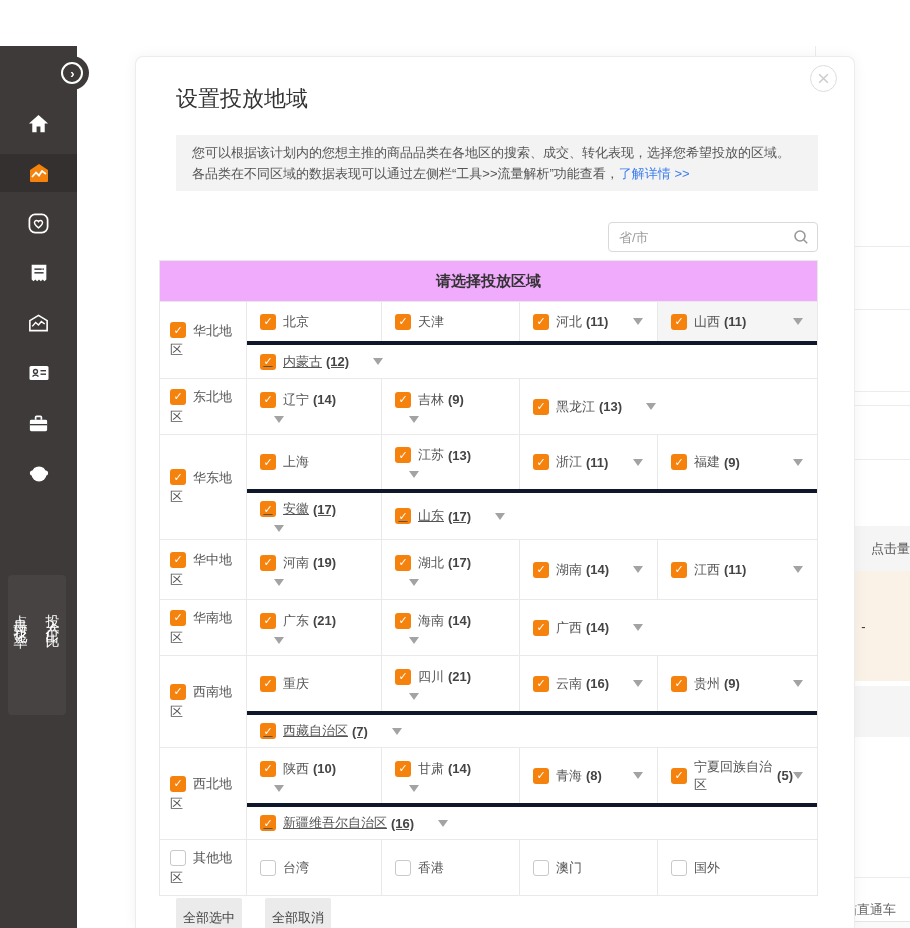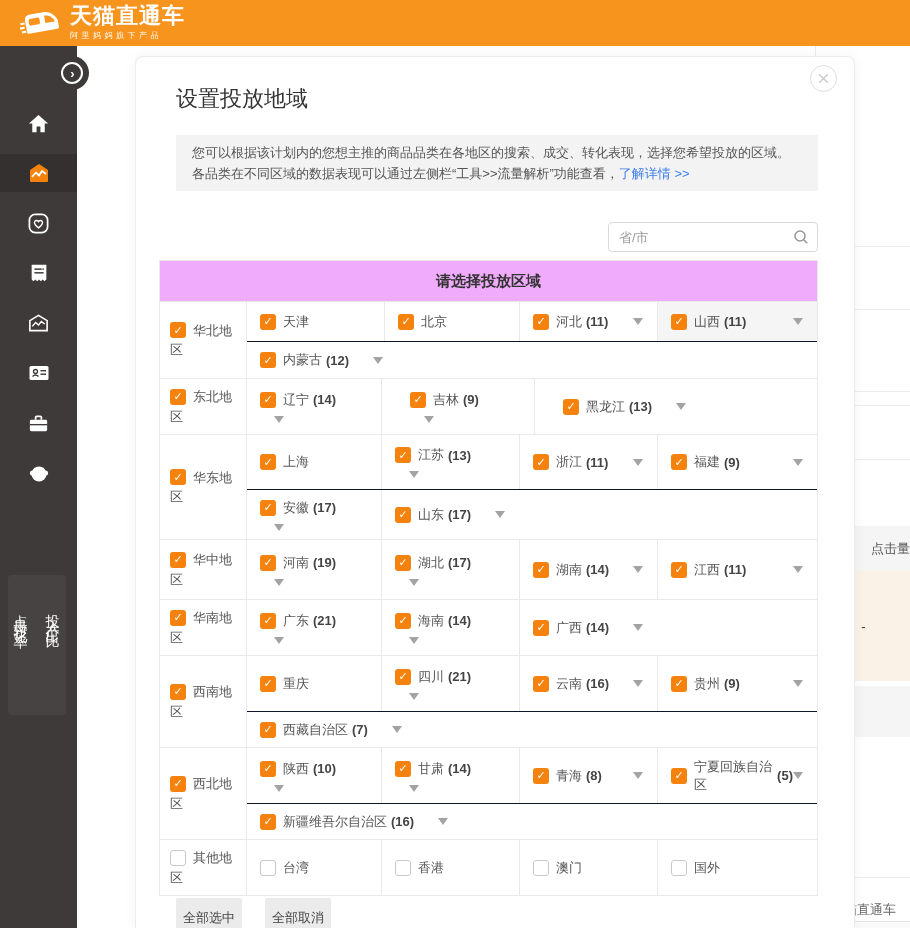--- a/index.html
+++ b/index.html
@@ -49,21 +49,21 @@
 
   
   .rtable { position:absolute; left:23px; top:203px; width:659px; border:1px solid #e9e9e9; font-size:13px; color:#555; }
   .rtable-head { height:41px; background:#f0abfc; border-bottom:1px solid #e9e9e9; display:flex; align-items:center; justify-content:center; font-size:15px; font-weight:bold; color:#333; }
   .region-row { display:flex; }
   .region-row + .region-row { border-top:1px solid #e9e9e9; }
   .rg { width:87px; flex:none; border-right:1px solid #e9e9e9; display:flex; align-items:center; padding:0 4px 0 10px; cursor:pointer; }
   .rg .rgc { display:block; line-height:19px; }
   .lines { flex:1; display:flex; flex-direction:column; }
   .line { display:flex; }
-  .line + .line { border-top:1px solid #0f172a; }
+  .line + .line { border-top:4px solid #0f172a;text-decoration:underline; }
   .cell { display:flex; align-items:center; padding-left:13px; border-right:1px solid #e9e9e9; flex:none; cursor:pointer; }
   .cell:last-child { flex:1; border-right:none; }
   .cell.hl { background:#f5f5f5; }
   .c1 { width:135px; } .c2 { width:138px; } .c3 { width:138px; }
   .cell.below { flex-direction:column; align-items:flex-start; justify-content:center; }
   .cell.below .arr { margin:7px 0 0 14px; }
   .lab { display:inline-flex; align-items:center; }
   .cb { width:16px; height:16px; border-radius:3px; display:inline-flex; align-items:center; justify-content:center; margin-right:7px; flex:none; }
   .cb.on { background:#F5820D; }
   .cb.on::after { content:"✓"; color:#fff; font-size:11px; font-weight:bold; }
@@ -75,38 +75,20 @@
 
   
   .btn-row { position:absolute; left:40px; top:841px; display:flex; gap:23px; }
   .gray-btn { width:66px; height:40px; background:#ebebeb; border:none; border-radius:2px; font-size:13px; color:#444; font-family:inherit; cursor:pointer; }
 </style>
 </head>
 <body>
 
 <div class="screen">
 
-  <header class="app-header">
-    <div class="logo">
-      <svg class="logo-train" viewBox="0 0 48 40">
-        <g transform="rotate(-10 24 20)">
-          <path d="M6 14 Q6 8 13 8 L30 8 Q40 9 44 20 L44 28 Q44 30 42 30 L8 30 Q6 30 6 28 Z" fill="#fff"></path>
-          <path d="M29 12 Q36 12 40 19 L40 21 L29 21 Z" fill="#F7941E"></path>
-          <rect x="10" y="13" width="13" height="8" rx="2" fill="#F7941E"></rect>
-          <rect x="0" y="16" width="5" height="2.4" fill="#fff"></rect>
-          <rect x="-2" y="21" width="6" height="2.4" fill="#fff"></rect>
-          <rect x="0" y="26" width="5" height="2.4" fill="#fff"></rect>
-        </g>
-      </svg>
-      <div class="logo-text">
-        <div class="brand">天猫直通车</div>
-        <div class="brand-sub">阿里妈妈旗下产品</div>
-      </div>
-    </div>
-  </header>
 
   <aside class="sidebar">
     <div class="expand-bubble">
       <span class="ring">›</span>
     </div>
     <div class="side-items">
       <div class="side-item">
         <svg width="23" height="23" viewBox="0 0 24 24">
           <path d="M12 3 L22 12 H18.5 V21 H14 V15 H10 V21 H5.5 V12 H2 Z" fill="#fff"></path>
         </svg>
@@ -209,30 +191,30 @@
     </div>
     <div class="rtable">
       <div class="rtable-head">请选择投放区域</div>
       <div id="regions">
           <div class="region-row">
             <div class="rg">
               <span class="rgc"><span class="cb on" style="vertical-align: middle; margin-bottom: 2px;"></span><span>华北地区</span></span>
             </div>
             <div class="lines">
               <div class="line" style="height: 39px;">
+                <div class="cell c1">
+                  <span class="lab">
+                    <span class="cb on"></span>
+                    <span>北京</span>
+                  </span>
+                </div>
                 <div class="cell c2">
                   <span class="lab">
                     <span class="cb on"></span>
                     <span>天津</span>
-                  </span>
-                </div>
-                <div class="cell c1">
-                  <span class="lab">
-                    <span class="cb on"></span>
-                    <span>北京</span>
                   </span>
                 </div>
                 <div class="cell c3">
                   <span class="lab">
                     <span class="cb on"></span>
                     <span>河北</span>
                     <span class="ct">(11)</span>
                   </span>
                   <span class="arr end"></span>
                 </div>
@@ -255,21 +237,21 @@
                   <span class="arr after"></span>
                 </div>
               </div>
             </div>
           </div>
           <div class="region-row">
             <div class="rg">
               <span class="rgc"><span class="cb on" style="vertical-align: middle; margin-bottom: 2px;"></span><span>东北地区</span></span>
             </div>
             <div class="lines">
-              <div class="line" style="height: 55px; gap: 15px;">
+              <div class="line" style="height: 55px;">
                 <div class="cell c1 below">
                   <span class="lab">
                     <span class="cb on"></span>
                     <span>辽宁</span>
                     <span class="ct">(14)</span>
                   </span>
                   <span class="arr below"></span>
                 </div>
                 <div class="cell c2 below">
                   <span class="lab">

